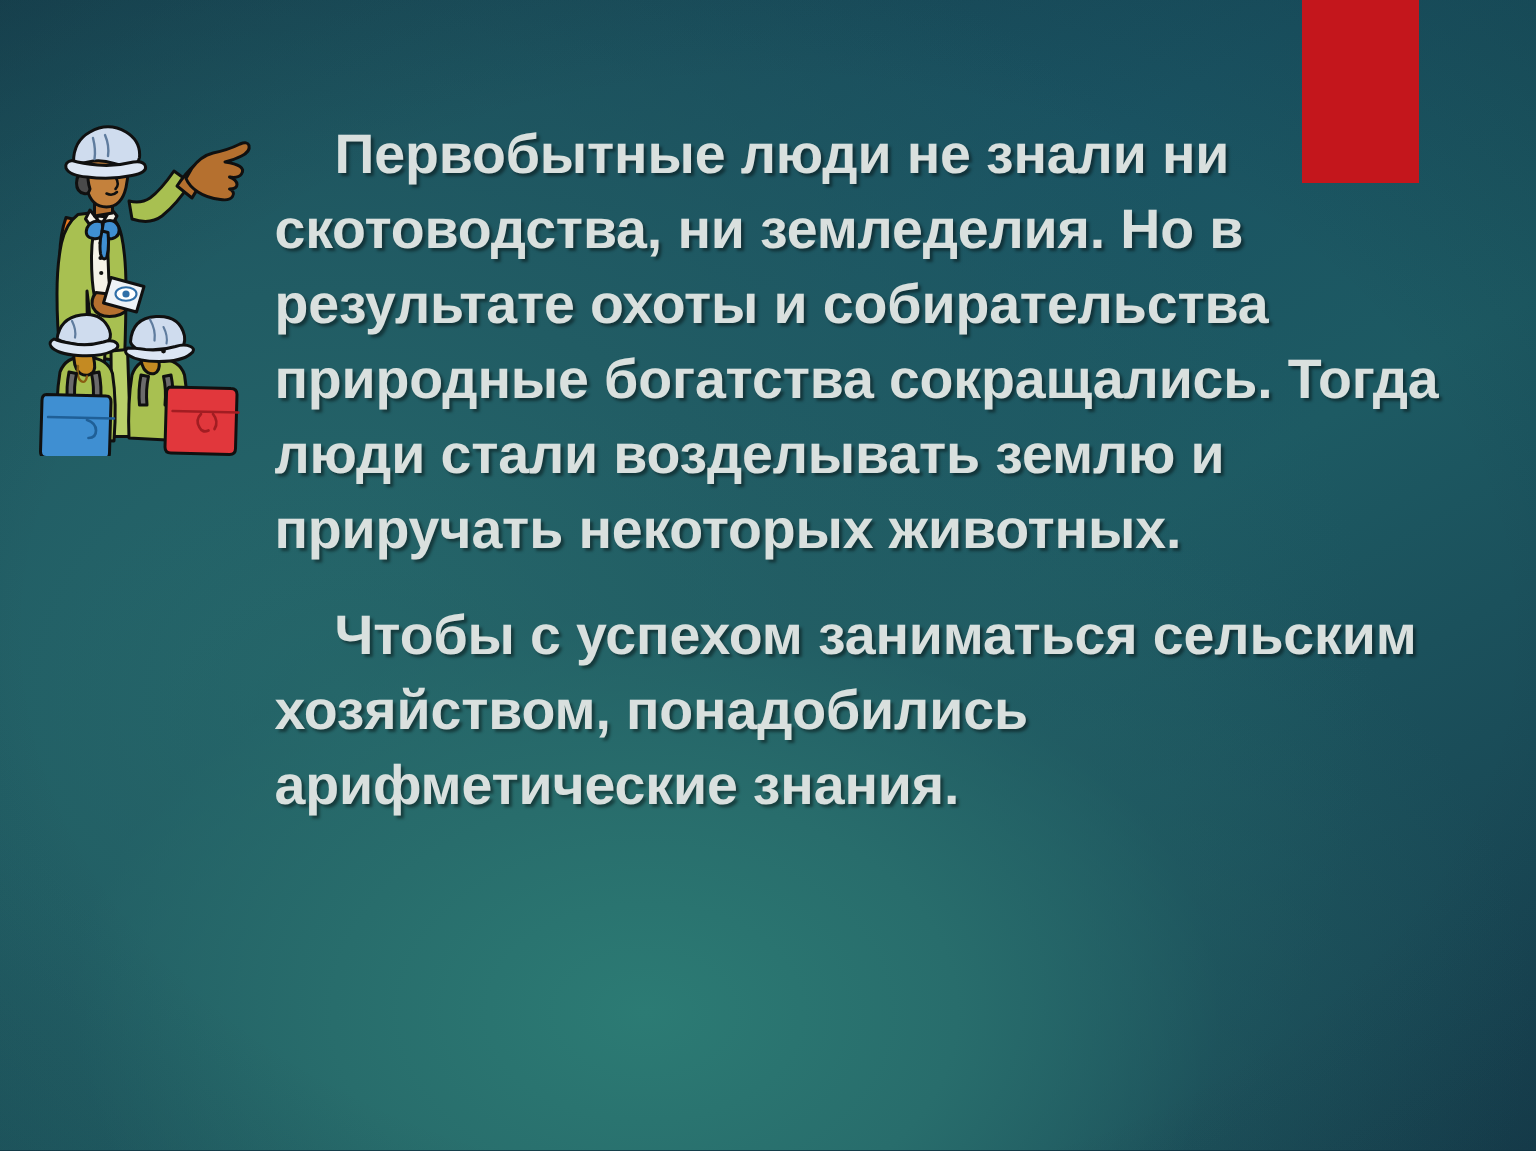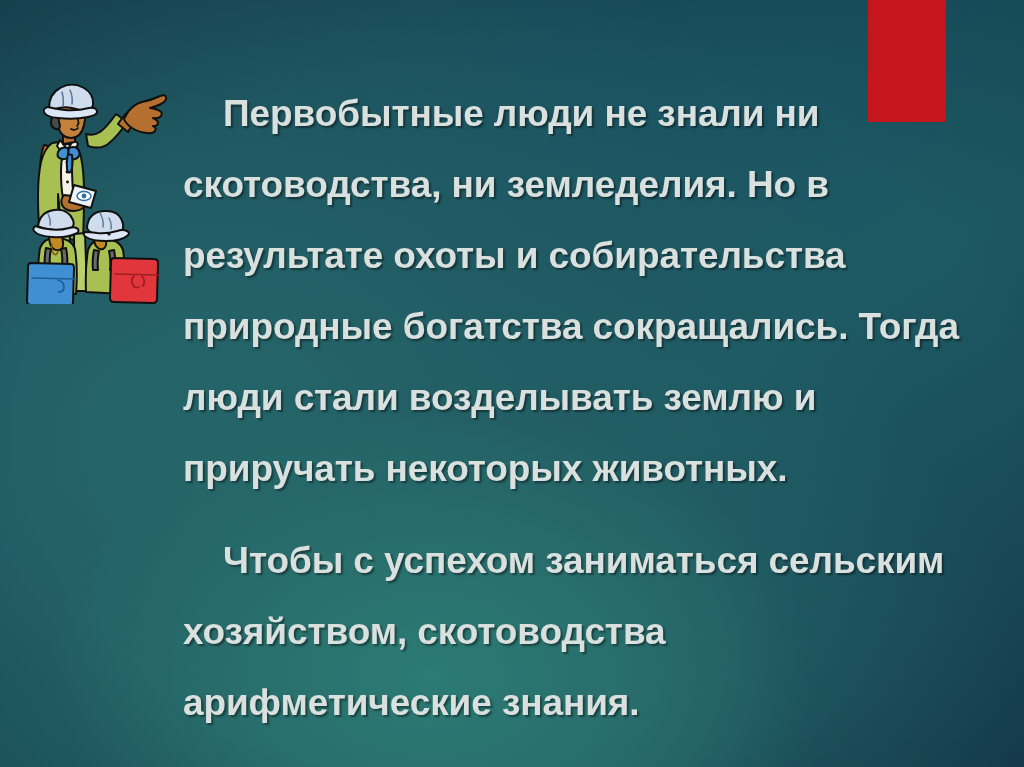--- a/index.html
+++ b/index.html
@@ -63,21 +63,21 @@
   #body-text {
     position: absolute;
     left: 183px;
     top: 78px;
     width: 790px;
   }
   .para {
     margin: 0;
     color: #d9e0de;
     font-size: 37px;
-    line-height: 71px;
+    line-height: 50px;
     font-weight: 600;
     letter-spacing: -0.1px;
     text-indent: 40px;
     text-shadow: 2px 2px 2px rgba(0,0,0,0.42);
     white-space: pre-wrap;
   }
   #para-2 { margin-top: 21px; }
 </style>
 </head>
 <body>
@@ -182,16 +182,16 @@
         <path d="M92 176 l40 1 q4 0 4 4 l-1 36 q0 4 -4 4 l-39 -1 q-4 0 -4 -4 l1 -36 q0 -4 3 -4 z" fill="#e1373c"></path>
         <path d="M93 192 l44 1" fill="none" stroke="#a21d22" stroke-width="1.6"></path>
         <path d="M112 194 q-4 4 -1 9 q2 4 6 2" fill="none" stroke="#a21d22" stroke-width="1.8"></path>
         <path d="M120 194 q4 5 1 10" fill="none" stroke="#a21d22" stroke-width="1.8"></path>
       </g>
     </svg>
   </div>
 
   <div id="body-text">
     <p class="para" id="para-1">Первобытные люди не знали ни скотоводства, ни земледелия. Но в результате охоты и собирательства природные богатства сокращались. Тогда люди стали возделывать землю и приручать некоторых животных.</p>
-    <p class="para" id="para-2">Чтобы с успехом заниматься сельским хозяйством, скотоводства арифметические знания.</p>
+    <p class="para" id="para-2">Чтобы с успехом заниматься сельским хозяйством, понадобились арифметические знания.</p>
   </div>
 
 </div>
 
 </body></html>

